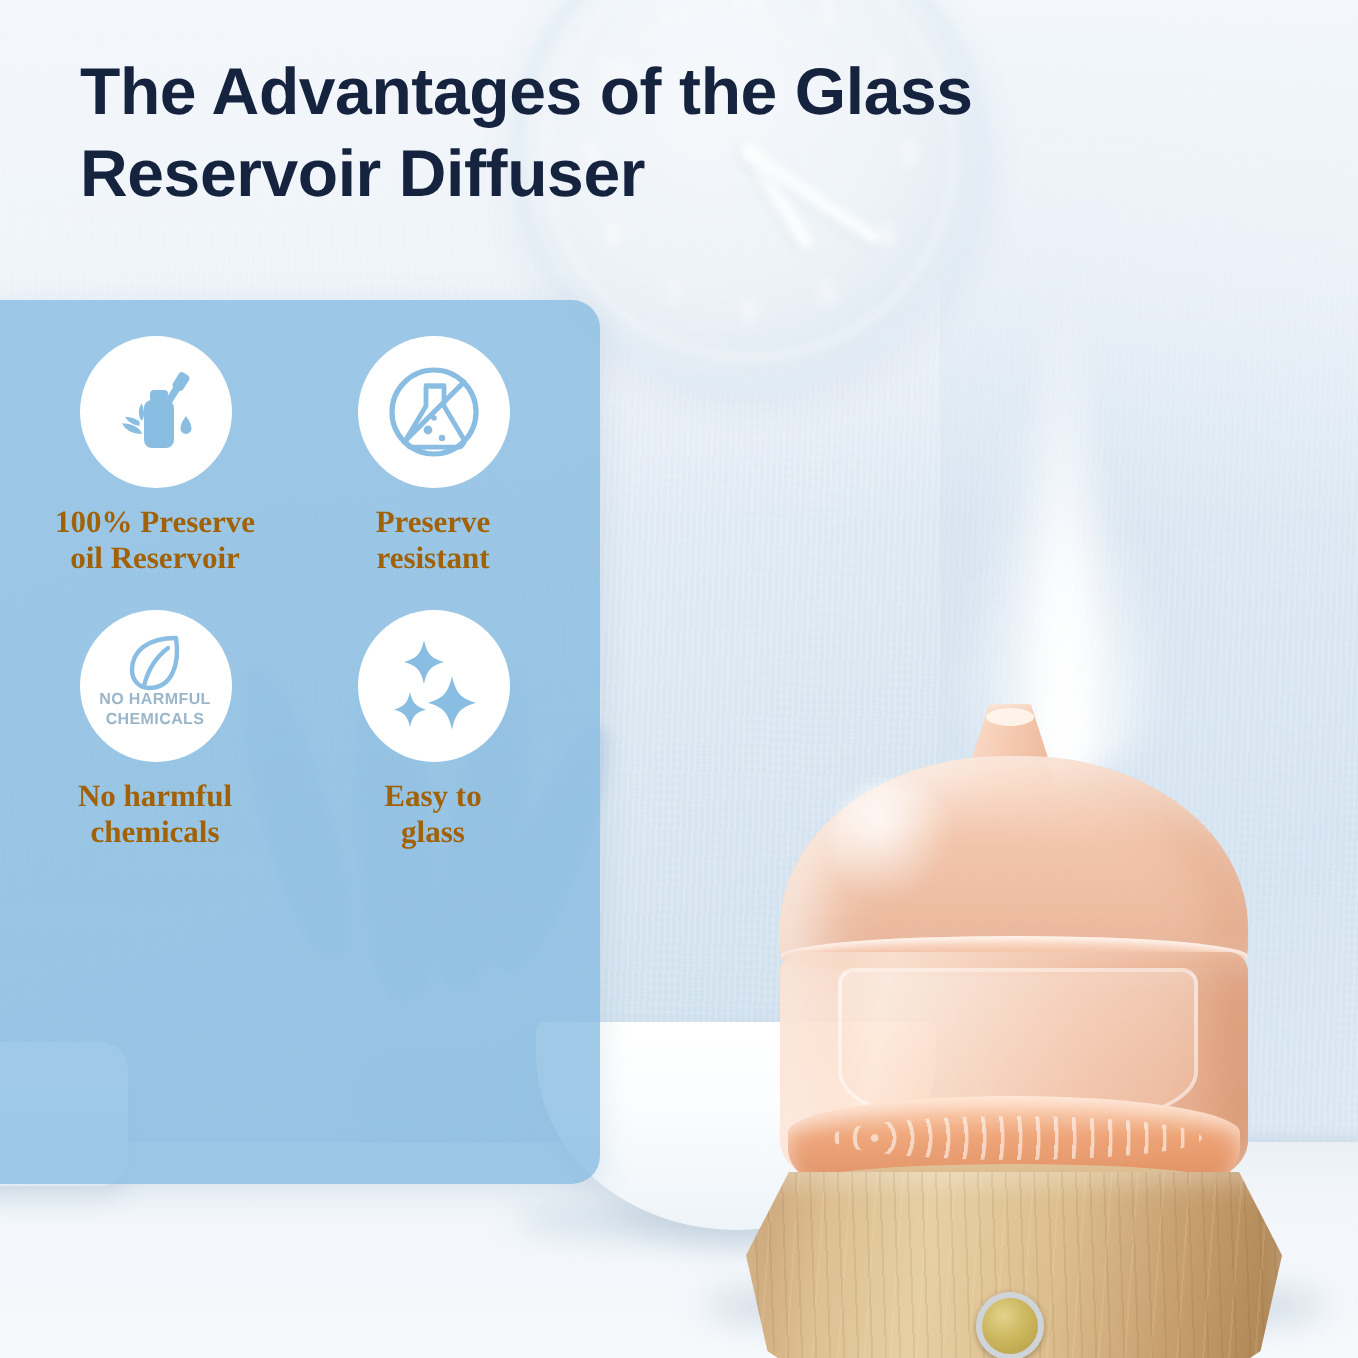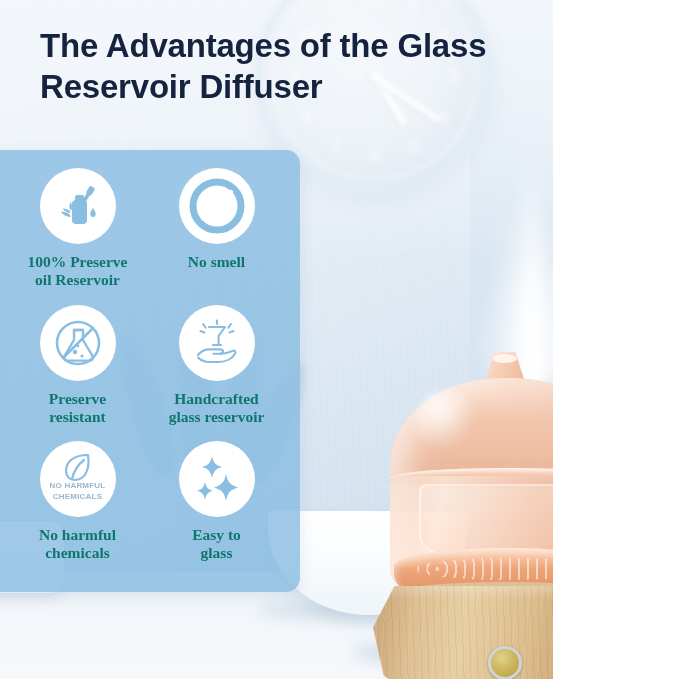--- a/index.html
+++ b/index.html
@@ -1,17 +1,17 @@
 <!DOCTYPE html>
 <html><head>
 <meta charset="utf-8">
 <style>
   html,body{margin:0;padding:0;background:#fff;}
   body{font-family:"Liberation Sans",sans-serif;}
-  .stage{position:relative;width:553px;height:679px;overflow:hidden;background:#eef3f8;}
+  .stage{position:relative;width:679px;height:679px;overflow:hidden;background:#eef3f8;}
 
   
   .bg-wall{position:absolute;left:0;top:0;width:679px;height:679px;
     background:linear-gradient(160deg,#eef3f8 0%,#e7eef6 28%,#d9e6f1 55%,#cfe0ee 72%,#dde8f2 100%);}
   .bg-wall-tex{position:absolute;left:0;top:0;width:679px;height:679px;opacity:.5;
     background-image:repeating-linear-gradient(92deg,rgba(255,255,255,.30) 0 1px,rgba(0,0,0,0) 1px 3px),
                      repeating-linear-gradient(2deg,rgba(255,255,255,.16) 0 1px,rgba(0,0,0,0) 1px 4px);}
   .bg-topglow{position:absolute;left:0;top:0;width:679px;height:260px;
     background:linear-gradient(180deg,#f3f7fb 0%,rgba(243,247,251,.55) 55%,rgba(243,247,251,0) 100%);}
   .bg-rightwall{position:absolute;left:470px;top:0;width:209px;height:620px;
@@ -123,21 +123,21 @@
 
   
   .panel{position:absolute;left:-14px;top:150px;width:314px;height:442px;
     background:rgba(138,189,226,.82);border-radius:14px;
     box-shadow:0 4px 16px rgba(110,150,185,.18);}
   .grid{position:absolute;left:22px;top:18px;width:278px;height:410px;
     display:grid;grid-template-columns:1fr 1fr;grid-template-rows:1fr 1fr 1fr;}
   .cell{display:flex;flex-direction:column;align-items:center;}
   .badge{width:76px;height:76px;border-radius:50%;background:#fff;
     display:flex;align-items:center;justify-content:center;position:relative;}
-  .cap{margin-top:9px;text-align:center;color:#0f766e;
+  .cap{margin-top:9px;text-align:center;color:#a16207;
     font-family:"Liberation Serif",serif;font-weight:700;font-size:15.5px;line-height:1.16;}
   .badge svg{display:block;}
   .nohc{position:absolute;left:0;right:0;top:40px;text-align:center;color:#9bb6cb;
     font-family:"Liberation Sans",sans-serif;font-size:8px;font-weight:700;line-height:1.28;letter-spacing:.2px;}
 </style>
 </head>
 <body>
 
 <div class="stage">
 
@@ -229,36 +229,20 @@
               <path d="M18.6 30.4c-1.8-3.2-1.4-6.4.2-8.6 1.2 2.6 1.6 5.4.8 7.6l-1 1z"></path>
             </g>
           </svg>
         </div>
         <div class="cap">
           <div>100% Preserve</div>
           <div>oil Reservoir</div>
         </div>
       </div>
 
-      <div class="cell">
-        <div class="badge">
-          <svg width="60" height="60" viewBox="0 0 60 60">
-            <circle cx="30" cy="30" r="24" fill="none" stroke="#8abde2" stroke-width="7"></circle>
-            <g fill="none" stroke="#fff" stroke-width="4.2" stroke-linecap="round">
-              <path d="M22 18c-4 4 4 7 0 11s4 7 0 11"></path>
-              <path d="M30 17c-4 4 4 7 0 11s4 7 0 11"></path>
-              <path d="M38 18c-4 4 4 7 0 11s4 7 0 11"></path>
-            </g>
-            <line x1="16" y1="42" x2="44" y2="16" stroke="#fff" stroke-width="4.4" stroke-linecap="round"></line>
-          </svg>
-        </div>
-        <div class="cap">
-          <div>No smell</div>
-        </div>
-      </div>
 
       <div class="cell">
         <div class="badge">
           <svg width="54" height="54" viewBox="0 0 54 54">
             <g fill="none" stroke="#8abde2" stroke-width="2.4" stroke-linejoin="round">
               <path d="M23 14h9v10l9.5 16a3 3 0 0 1-2.6 4.6H16.1a3 3 0 0 1-2.6-4.6L23 24z"></path>
               <path d="M22 14h11"></path>
             </g>
             <circle cx="24" cy="36" r="2.2" fill="#8abde2"></circle>
             <circle cx="31" cy="40" r="1.6" fill="#8abde2"></circle>
@@ -266,37 +250,20 @@
             <circle cx="27" cy="27" r="21" fill="none" stroke="#8abde2" stroke-width="2.6"></circle>
             <line x1="12" y1="42" x2="42" y2="12" stroke="#8abde2" stroke-width="2.6" stroke-linecap="round"></line>
           </svg>
         </div>
         <div class="cap">
           <div>Preserve</div>
           <div>resistant</div>
         </div>
       </div>
 
-      <div class="cell">
-        <div class="badge">
-          <svg width="56" height="56" viewBox="0 0 56 56">
-            <g fill="none" stroke="#8abde2" stroke-width="2.1" stroke-linecap="round" stroke-linejoin="round">
-              <path d="M20 12h16l-6.4 9v9"></path>
-              <path d="M24 30h8"></path>
-              <path d="M14 9l2.6 3.6M28 5.5V9M42 9l-2.6 3.6M11.5 16l4 1.4M44.5 16l-4 1.4"></path>
-              <path d="M9 40c3-3.6 7-5.6 11.4-5.6H31c2 0 3 1 3 2.2s-1 2.2-3 2.2h-6.6"></path>
-              <path d="M31 38.8c4.4 0 8.6-1 12.6-2.8 2-.9 3.6.3 2.6 2.2C43.6 43.6 37 47 29.4 47H20c-4 0-7.8-1.6-11-4.4"></path>
-            </g>
-          </svg>
-        </div>
-        <div class="cap">
-          <div>Handcrafted</div>
-          <div>glass reservoir</div>
-        </div>
-      </div>
 
       <div class="cell">
         <div class="badge">
           <svg width="46" height="46" viewBox="0 0 46 46" style="margin-bottom:20px">
             <g fill="none" stroke="#8abde2" stroke-width="2.2" stroke-linejoin="round">
               <path d="M33 9C18 9 11 16 11 25c0 5 3.5 9 8.5 9C31 34 35 22 33 9z"></path>
               <path d="M29 14c-6 4.5-10 10.5-12 19" stroke-linecap="round"></path>
             </g>
           </svg>
           <div class="nohc">

